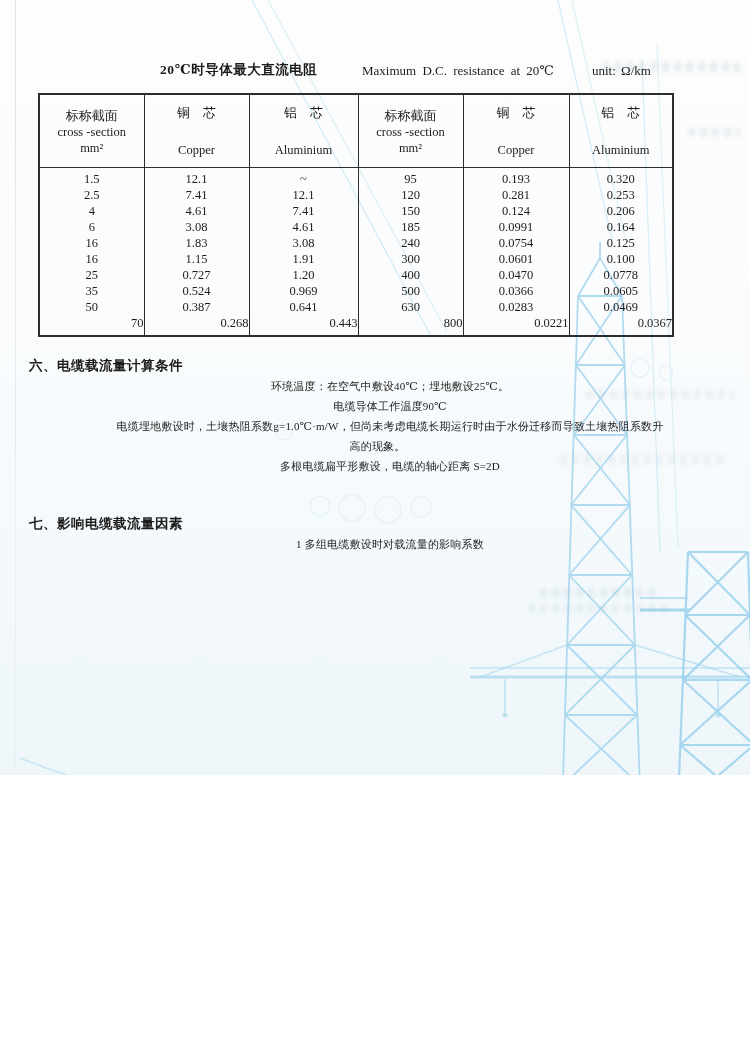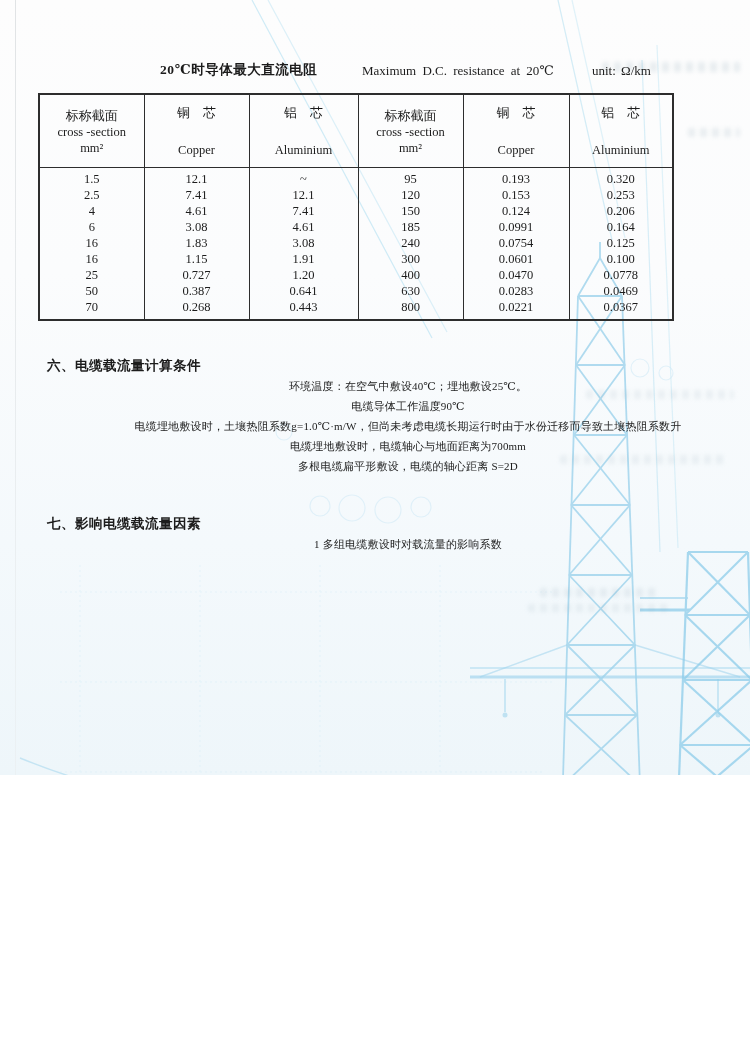--- a/index.html
+++ b/index.html
@@ -38,24 +38,24 @@
   table.res{position:absolute;left:38px;top:93px;width:634px;border-collapse:collapse;
     border:2px solid #2d2d2d;table-layout:fixed;background:transparent;padding-left:21px;}
   table.res th{border:1px solid #2d2d2d;border-bottom:1.5px solid #2d2d2d;
     font-weight:400;height:72px;vertical-align:middle;padding:0;}
   .hd-cn{font-size:13px;line-height:17px;}
   .hd-en{font-size:12.5px;line-height:16px;}
   th.col-2 .hd-cn{margin-bottom:21px;}
   table.res td{border-left:1px solid #2d2d2d;border-right:1px solid #2d2d2d;
     text-align:center;font-size:12.5px;height:16px;line-height:16px;padding:0;}
   table.res tbody tr:first-child td{padding-top:3px;}
-  table.res tbody tr:last-child td{padding-bottom:4px;}
-
-  
-  .section{position:absolute;left:47px;width:697px;}
+  table.res tbody tr:last-child td{padding-bottom:4px;text-align:right;}
+
+  
+  .section{position:absolute;left:29px;width:697px;}
   .section-six{top:356px;}
   .section-seven{top:514px;}
   .sec-title{font-size:13.5px;font-weight:700;line-height:20px;letter-spacing:.5px;}
   .sec-line{font-size:11px;line-height:20px;letter-spacing:.2px;text-align:center;}
   .sec-line.indent{padding-left:25px;}
 
   .page-number{position:absolute;top:945px;left:38px;width:634px;text-align:center;
     font-size:13px;letter-spacing:7px;}
 
   
@@ -267,21 +267,21 @@
           <td>~</td>
           <td>95</td>
           <td>0.193</td>
           <td>0.320</td>
         </tr>
         <tr>
           <td>2.5</td>
           <td>7.41</td>
           <td>12.1</td>
           <td>120</td>
-          <td>0.153</td>
+          <td>0.281</td>
           <td>0.253</td>
         </tr>
         <tr>
           <td>4</td>
           <td>4.61</td>
           <td>7.41</td>
           <td>150</td>
           <td>0.124</td>
           <td>0.206</td>
         </tr>
@@ -311,20 +311,28 @@
         </tr>
         <tr>
           <td>25</td>
           <td>0.727</td>
           <td>1.20</td>
           <td>400</td>
           <td>0.0470</td>
           <td>0.0778</td>
         </tr>
         <tr>
+          <td>35</td>
+          <td>0.524</td>
+          <td>0.969</td>
+          <td>500</td>
+          <td>0.0366</td>
+          <td>0.0605</td>
+        </tr>
+        <tr>
           <td>50</td>
           <td>0.387</td>
           <td>0.641</td>
           <td>630</td>
           <td>0.0283</td>
           <td>0.0469</td>
         </tr>
         <tr>
           <td>70</td>
           <td>0.268</td>
@@ -335,21 +343,21 @@
         </tr>
       </tbody>
   </table>
 
   <div class="section section-six">
     <div class="sec-title">六、电缆载流量计算条件</div>
     <div id="section-six-lines">
         <div class="sec-line indent">环境温度：在空气中敷设40℃；埋地敷设25℃。</div>
         <div class="sec-line indent">电缆导体工作温度90℃</div>
         <div class="sec-line indent">电缆埋地敷设时，土壤热阻系数g=1.0℃·m/W，但尚未考虑电缆长期运行时由于水份迁移而导致土壤热阻系数升</div>
-        <div class="sec-line indent">电缆埋地敷设时，电缆轴心与地面距离为700mm</div>
+        <div class="sec-line">高的现象。</div>
         <div class="sec-line indent">多根电缆扁平形敷设，电缆的轴心距离 S=2D</div>
       </div>
   </div>
 
   <div class="section section-seven">
     <div class="sec-title">七、影响电缆载流量因素</div>
     <div id="section-seven-lines">
         <div class="sec-line indent">1 多组电缆敷设时对载流量的影响系数</div>
       </div>
   </div>

